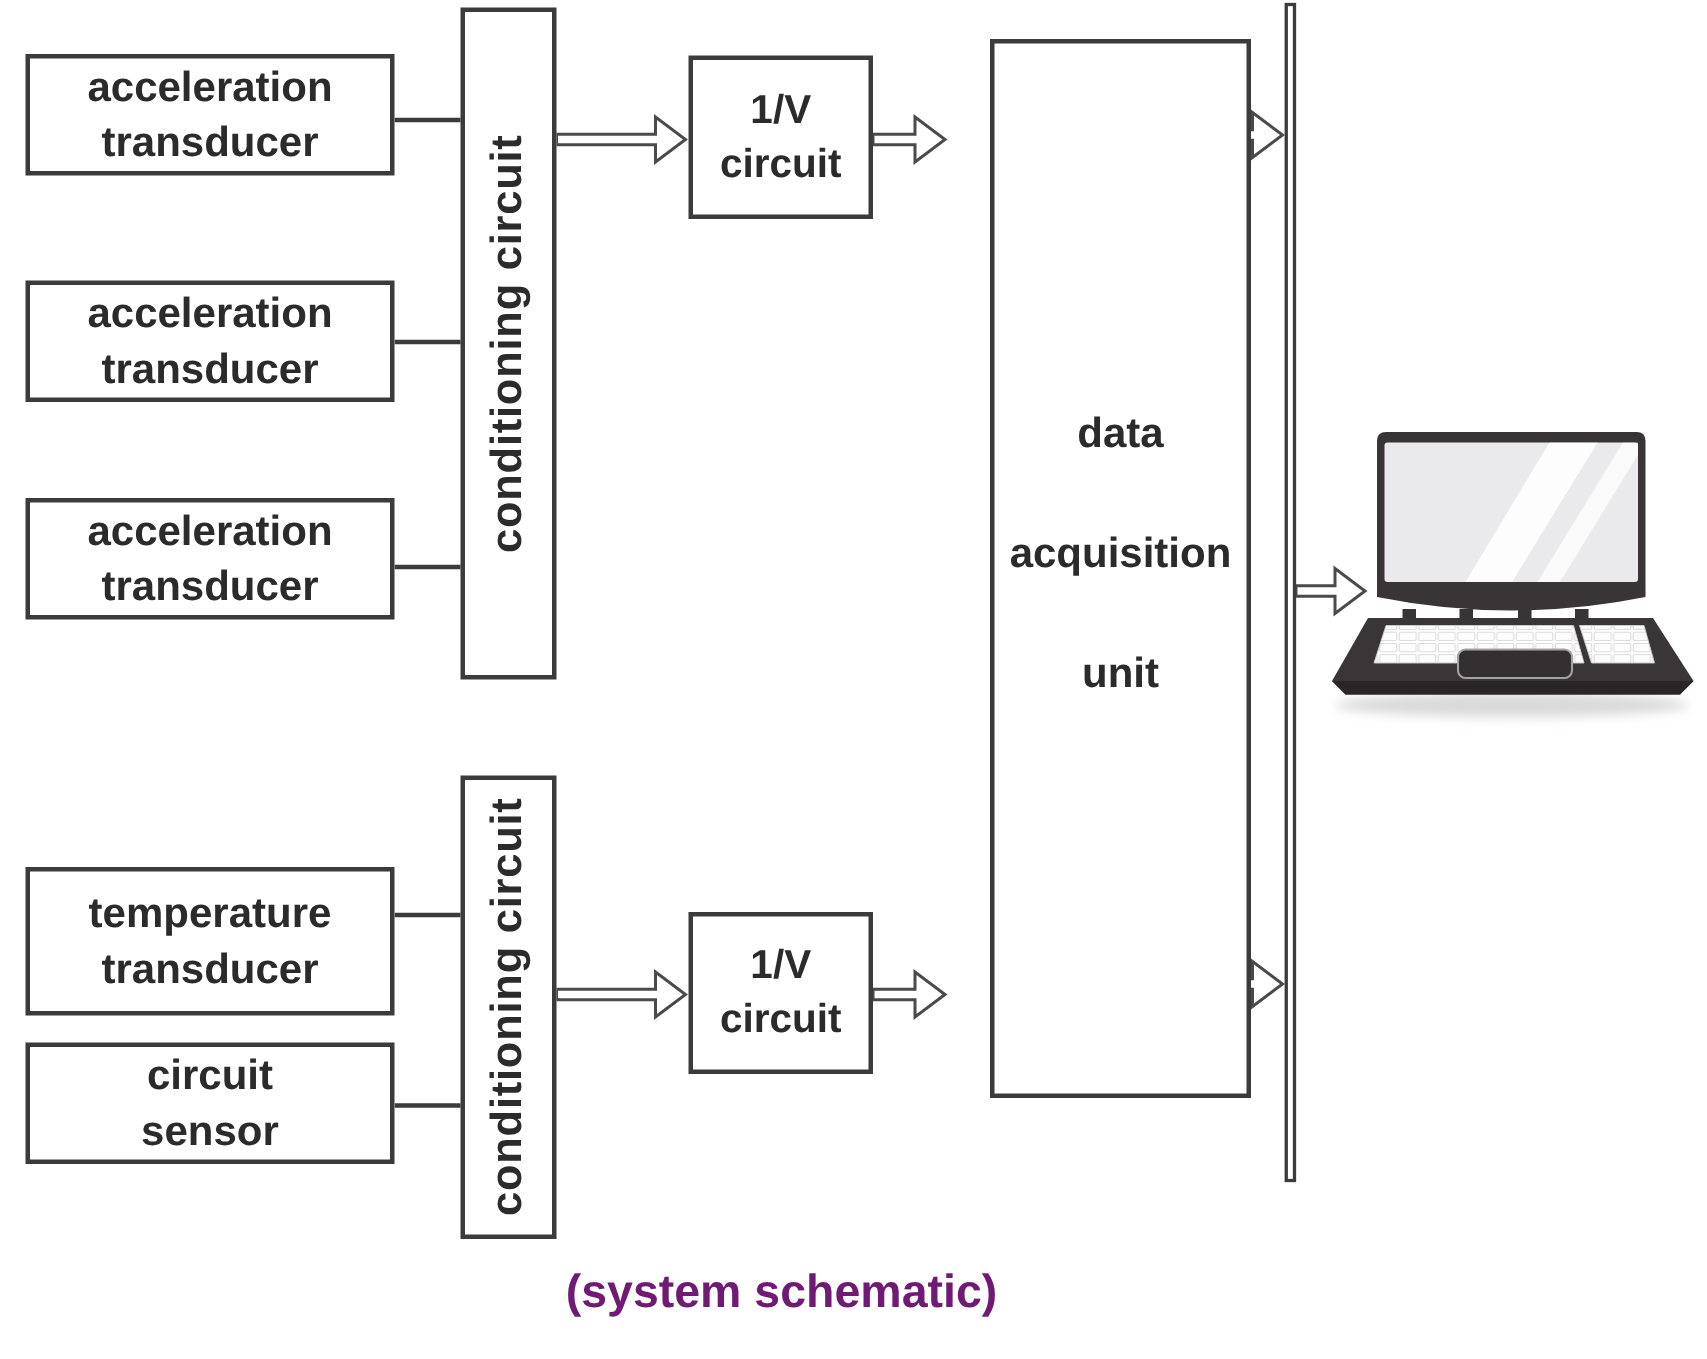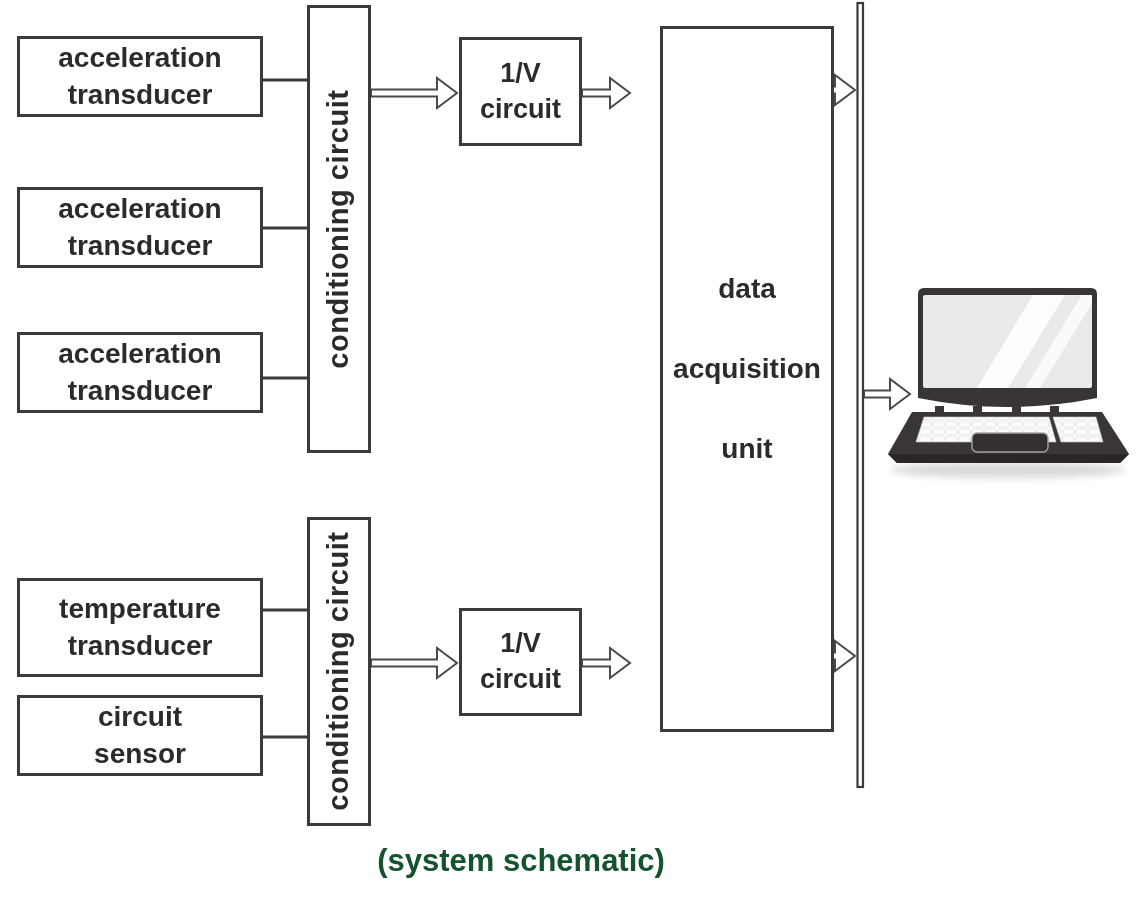--- a/index.html
+++ b/index.html
@@ -19,21 +19,21 @@
     transform:rotate(-90deg);white-space:nowrap;font-size:29px;letter-spacing:0.5px;
   }
   .node.daq .lbl{
     line-height:80px;position:relative;top:-10px;
   }
   .node.inv .lbl{
     font-size:27px;
   }
   #caption{
     position:absolute;left:300px;top:843px;width:442px;text-align:center;
-    font-size:31px;font-weight:600;color:#14532d;
+    font-size:31px;font-weight:600;color:#701a75;
   }
   svg{position:absolute;left:0;top:0;}
   #wires{z-index:1;}
   .node{z-index:2;}
   #laptop{z-index:2;}
 </style>
 </head>
 <body>
 
 <div id="stage">

